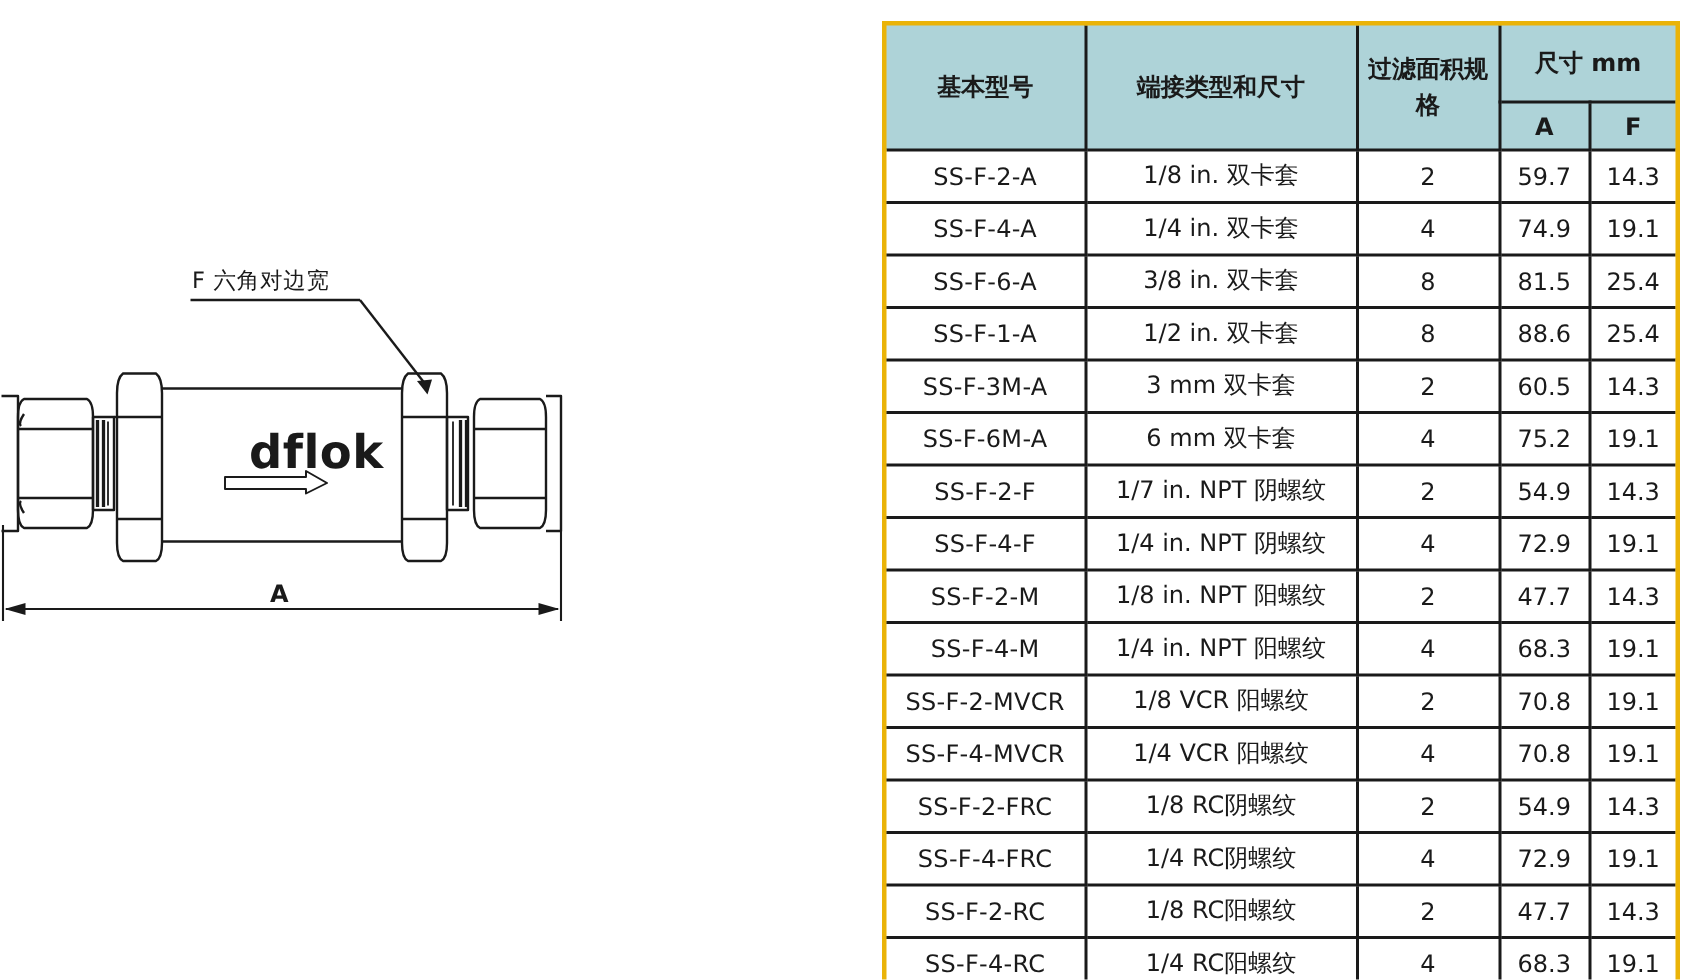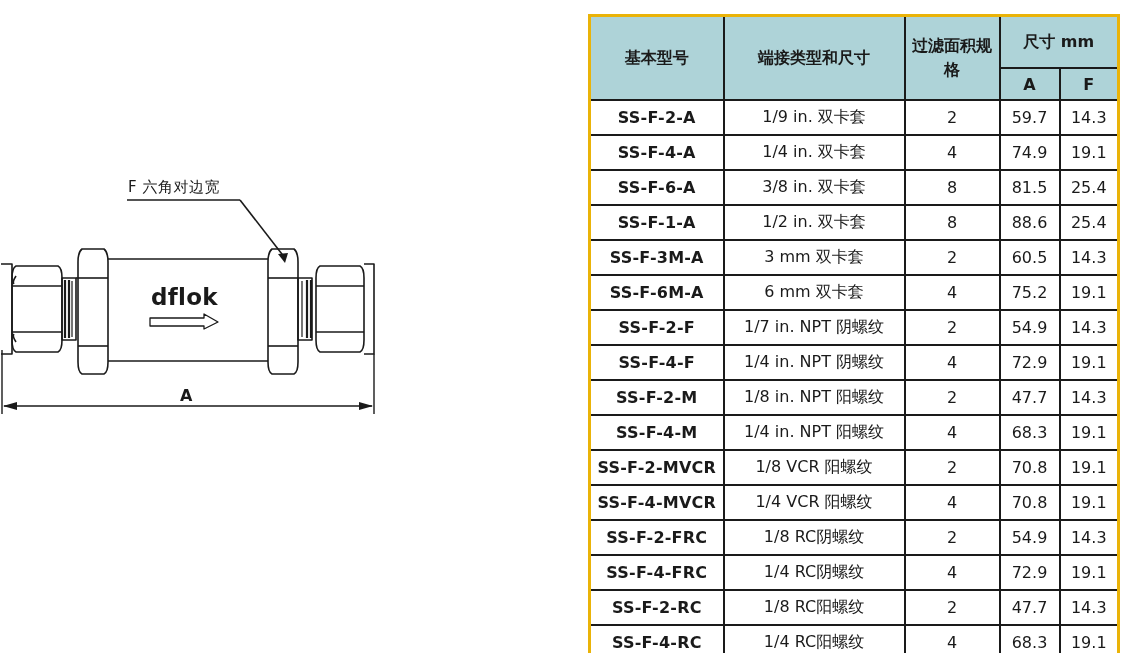--- a/index.html
+++ b/index.html
@@ -1,38 +1,38 @@
 <!DOCTYPE html>
 <html><head>
 <meta charset="utf-8">
 <style>
   html, body { margin: 0; padding: 0; background: #ffffff; }
   body { width: 1131px; height: 653px; position: relative; overflow: hidden;
          font-family: "DejaVu Sans", "Liberation Sans", sans-serif; color: #1a1a1a; }
   .hex-label { position: absolute; left: 128px; top: 178px; font-size: 15px; font-weight: normal;
                letter-spacing: 0.5px; white-space: nowrap; }
-  .brand { position: absolute; left: 151px; top: 284px; font-size: 23px; font-weight: bold;
+  .brand { position: absolute; left: 166px; top: 284px; font-size: 31px; font-weight: bold;
            font-family: "DejaVu Sans", sans-serif; letter-spacing: 0.3px; }
   .dim-label { position: absolute; left: 180px; top: 386px; font-size: 16px; font-weight: bold; }
 
   
   .spec-table { position: absolute; left: 588px; top: 2px; border-collapse: collapse;
                 border: 3px solid #eab308; font-family: "DejaVu Sans", sans-serif; margin-top: 12px; }
   .spec-table th, .spec-table td { border: 2px solid #1a1a1a; text-align: center; padding: 0;
                                    white-space: nowrap; }
   .spec-table th { background: #aed3d8; font-weight: bold; font-size: 16px; color: #1a1a1a; }
   .spec-table td { background: #ffffff; font-size: 16px; height: 33px; color: #1a1a1a; }
   .col-model { width: 134px; }
   .col-conn  { width: 181px; }
   .col-filter{ width: 95px; }
   .col-a     { width: 60px; }
   .col-f     { width: 59px; }
   .th-top { height: 50px; }
   .th-sub { height: 30px; }
-  .cell-model { letter-spacing: 0.2px; font-weight: bold; }
+  .cell-model { letter-spacing: 0.2px; }
   .cell-conn { font-size: 15.5px; }
 </style>
 </head>
 <body>
 
 <div class="diagram-wrap">
   <svg width="390" height="653" viewBox="0 0 390 653" style="position:absolute;left:0;top:0" fill="none" stroke="#1a1a1a" stroke-width="1.6" stroke-linejoin="round">
 
     <g>
       <line x1="127" y1="200" x2="240" y2="200"></line>
@@ -129,21 +129,21 @@
       <th colspan="2" class="th-top">尺寸 mm</th>
     </tr>
     <tr>
       <th class="th-sub">A</th>
       <th class="th-sub">F</th>
     </tr>
   </thead>
   <tbody id="table-body">
       <tr>
         <td class="cell-model">SS-F-2-A</td>
-        <td class="cell-conn">1/9 in. 双卡套</td>
+        <td class="cell-conn">1/8 in. 双卡套</td>
         <td class="cell-filter">2</td>
         <td class="cell-a">59.7</td>
         <td class="cell-f">14.3</td>
       </tr>
       <tr>
         <td class="cell-model">SS-F-4-A</td>
         <td class="cell-conn">1/4 in. 双卡套</td>
         <td class="cell-filter">4</td>
         <td class="cell-a">74.9</td>
         <td class="cell-f">19.1</td>

